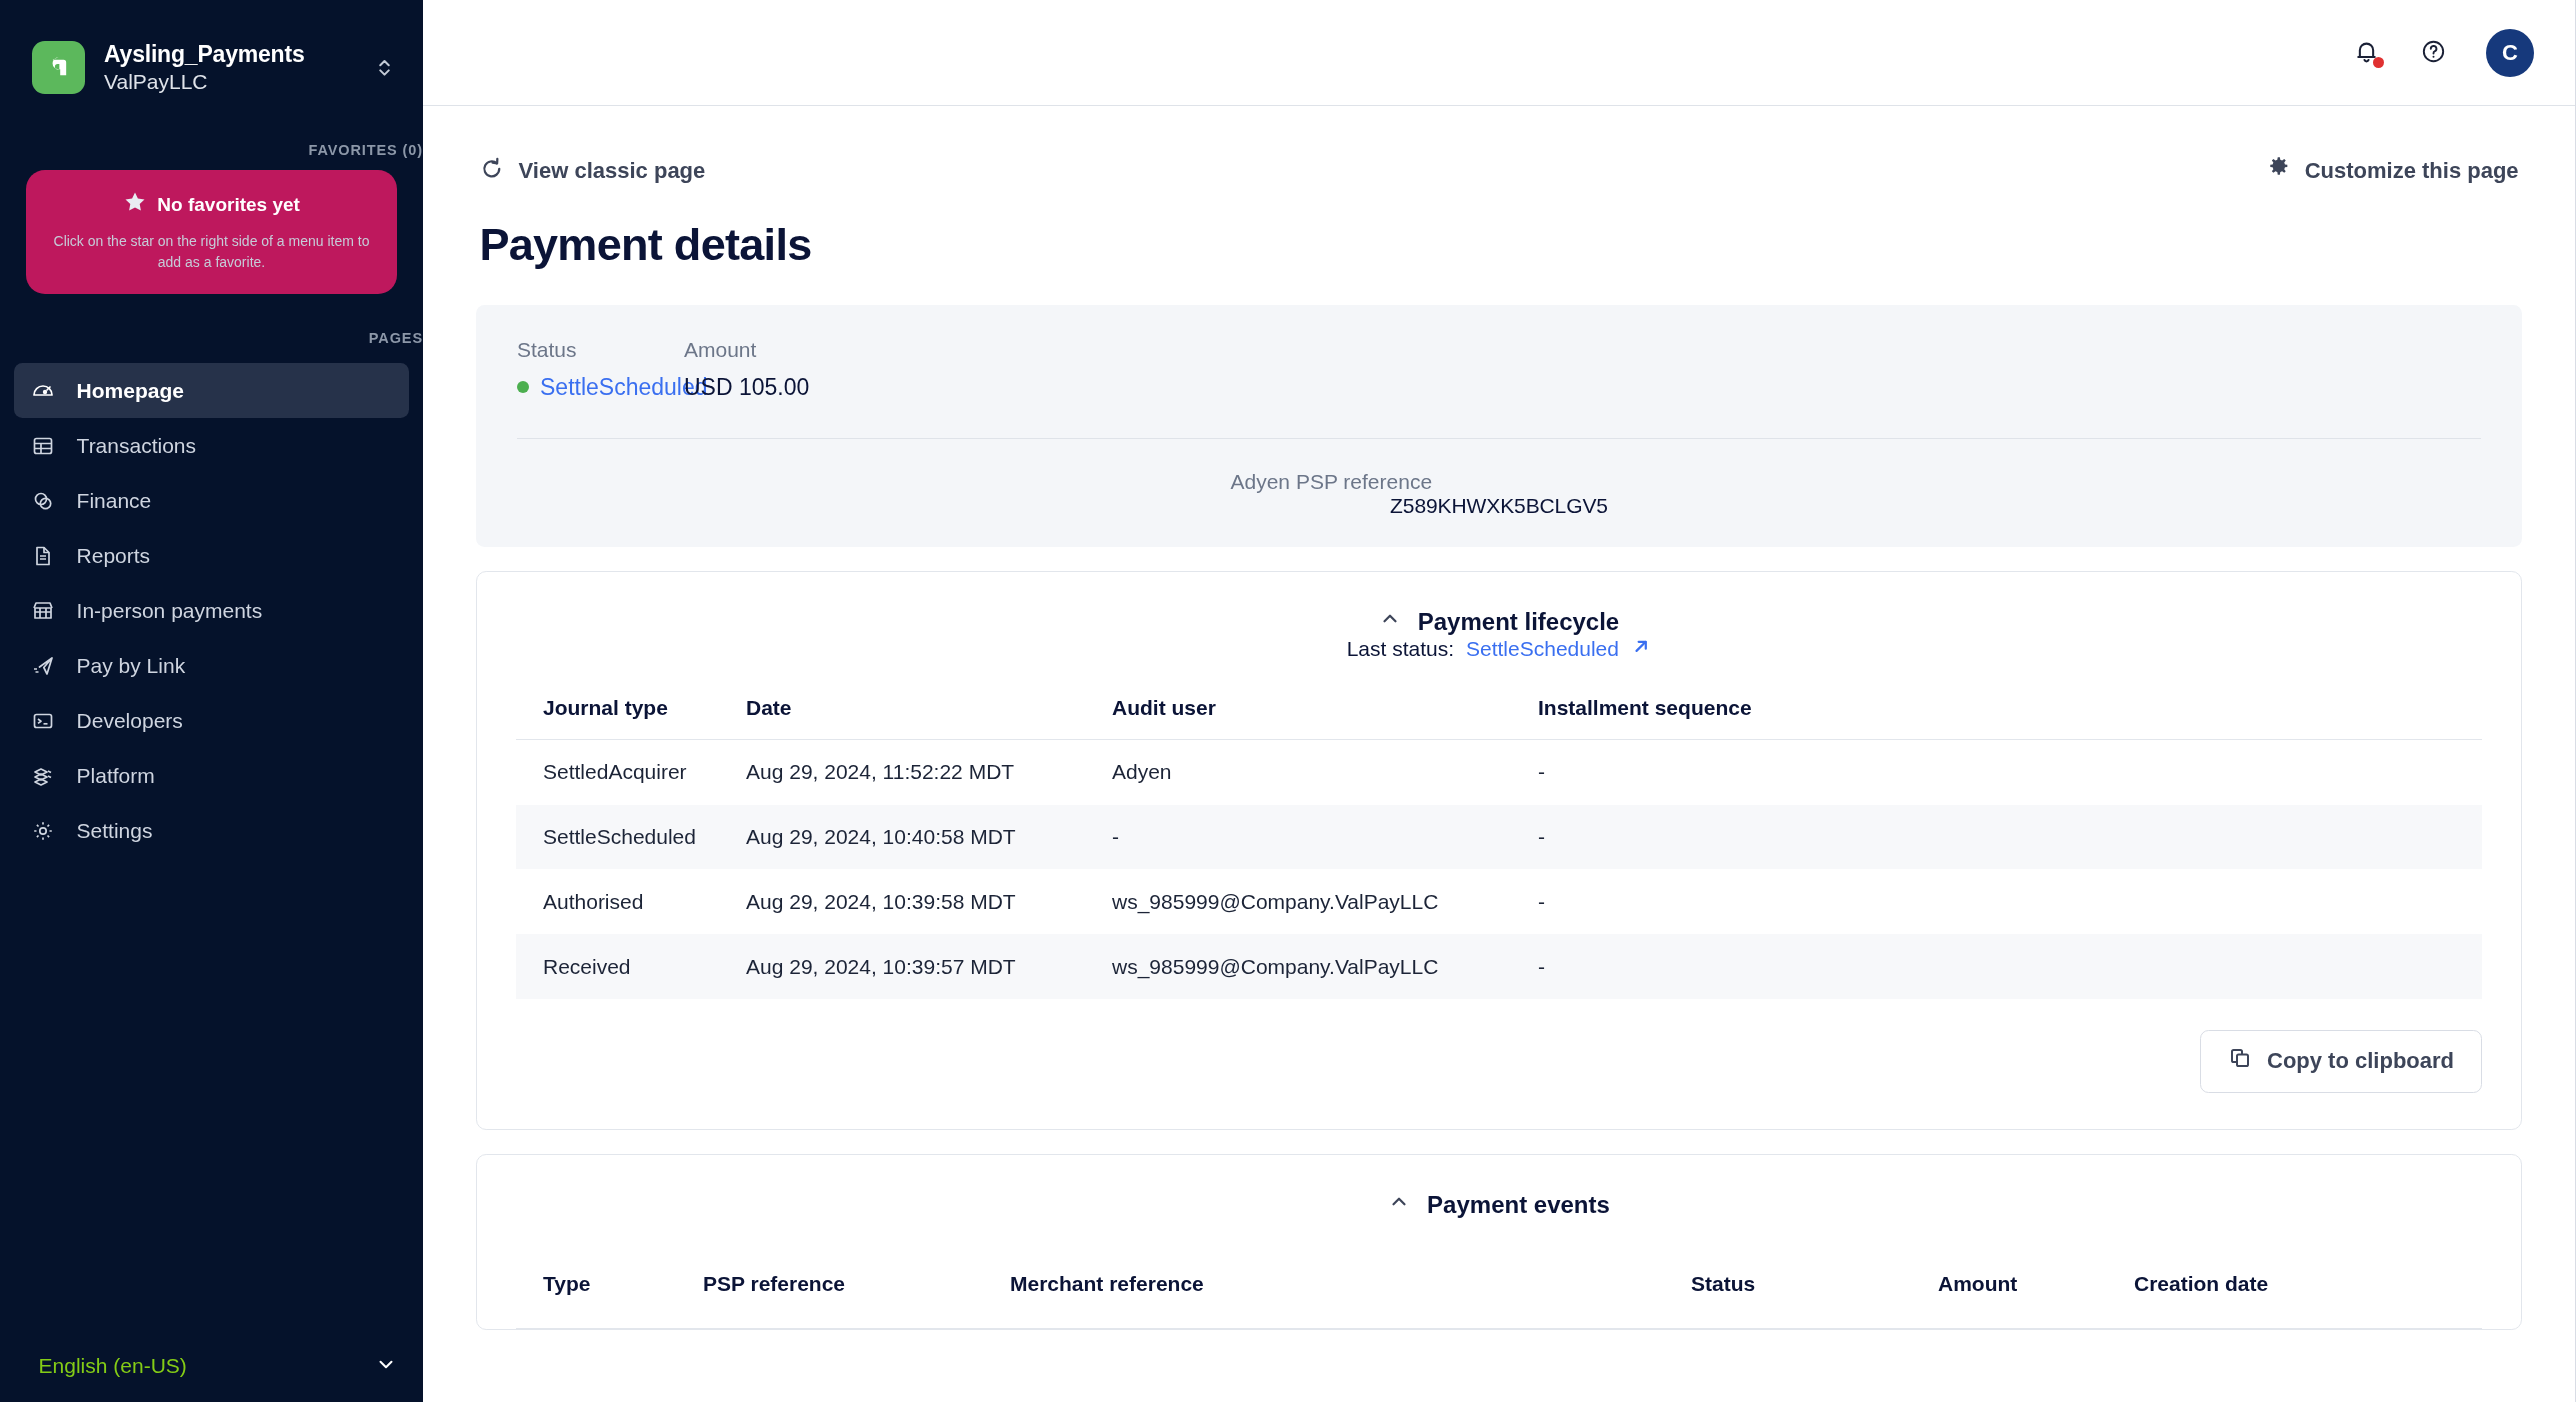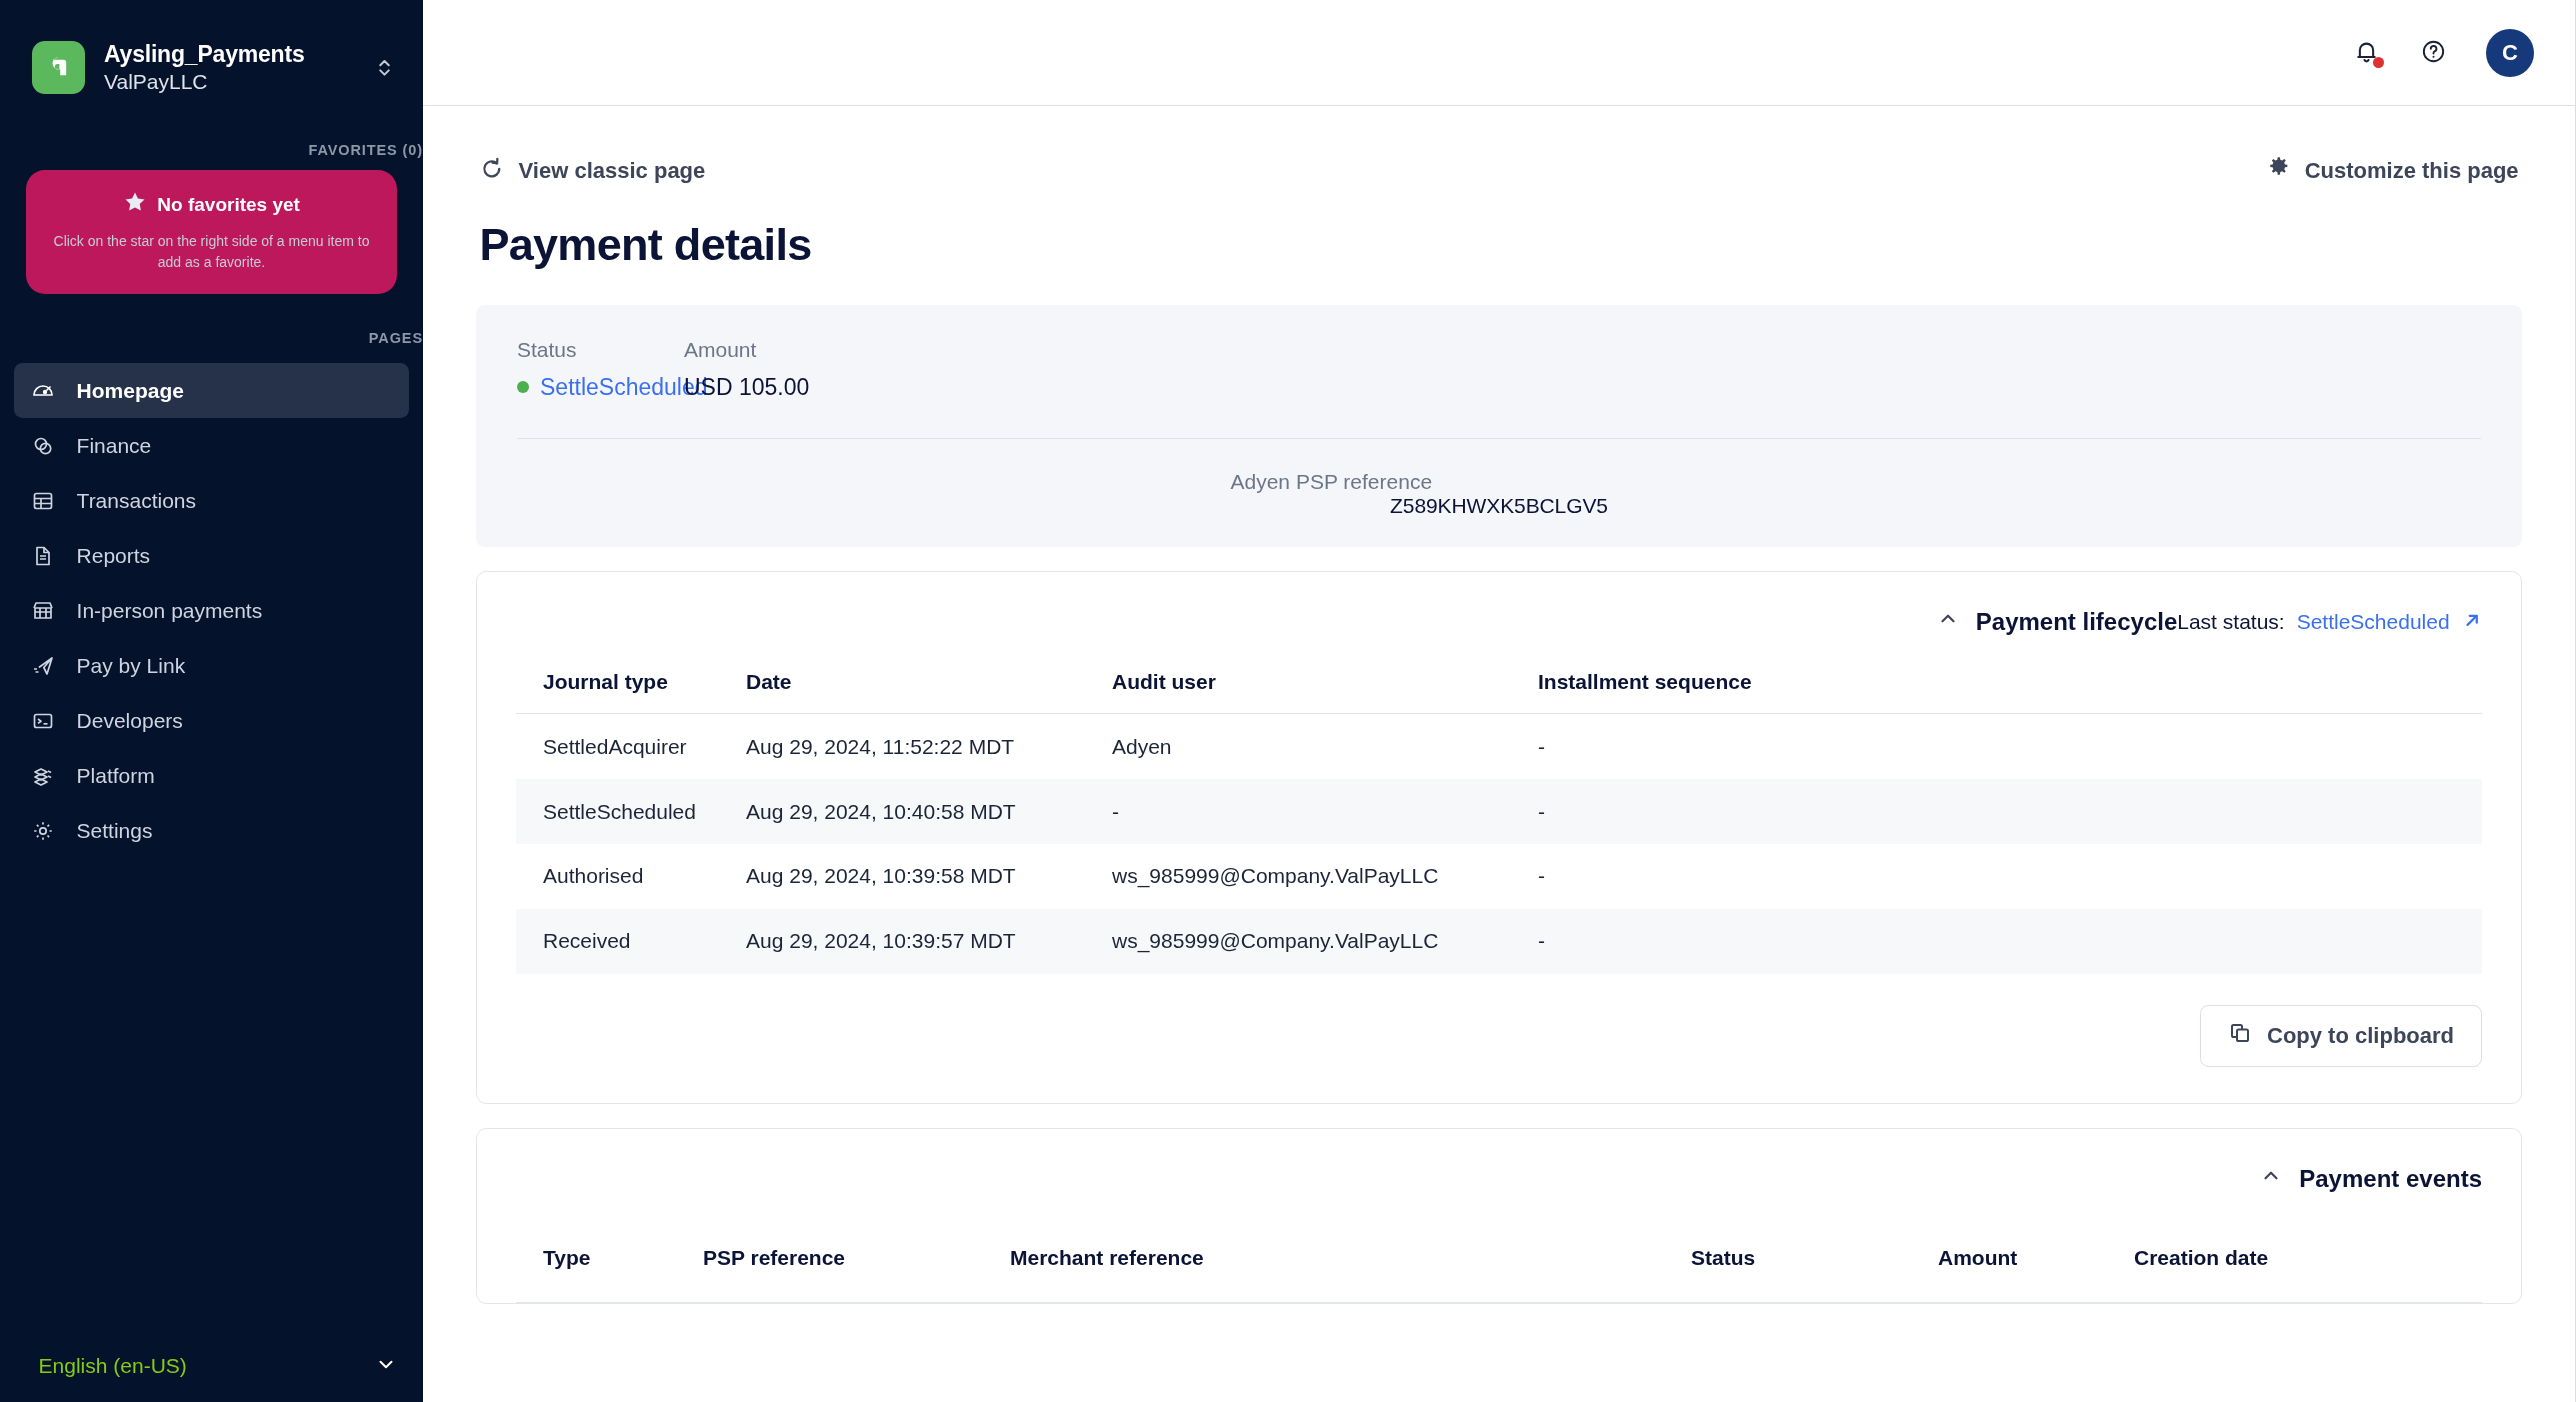--- a/index.html
+++ b/index.html
@@ -130,20 +130,21 @@
   .summary-row2 .k { width: 537px; color: #6c7689; font-size: 21px; }
   .summary-row2 .v { color: #0b1437; font-size: 21px; font-weight: normal; letter-spacing: -0.1px; }
 
   .panel {
     margin-top: 24px; border: 1.7px solid #e2e6ec; border-radius: 10.2px;
     background: #ffffff; padding: 0 39px;
   }
   .panel-head {
     display: flex; align-items: center; justify-content: flex-end;
     padding: 36px 0 34px 0;
+    flex-direction: column;
   }
   .panel-title { display: flex; align-items: center; gap: 17px; font-size: 24px; font-weight: bold; color: #0b1437; }
   .panel-right { display: flex; align-items: center; gap: 12px; font-size: 21px; color: #0b1437; }
   .panel-right a { color: #3a6ff0; text-decoration: none; }
 
   table { width: 100%; border-collapse: collapse; }
   thead th {
     text-align: left; font-size: 21px; font-weight: bold; color: #0b1437;
     padding: 0 0 19px 0; border-bottom: 1.7px solid #e2e6ec; white-space: nowrap;
   }
@@ -211,36 +212,36 @@
             <path d="M3 16a9 9 0 0 1 18 0z"></path>
               <circle cx="14" cy="13" r="2.2" fill="#ffffff" stroke="none"></circle>
               <path d="M16 11l3-3"></path>
           </svg>
         </span>
         <span>Homepage</span>
       </div>
 
       <div class="nav-item">
         <span class="ic">
+          <svg width="24" height="24" viewBox="0 0 24 24" fill="none" stroke="#cfd5e0" stroke-width="1.7" stroke-linejoin="round">
+            <rect x="3.5" y="4.5" width="17" height="15" rx="2"></rect>
+              <path d="M3.5 9.5h17M3.5 14.5h17M10 9.5v10"></path>
+          </svg>
+        </span>
+        <span>Transactions</span>
+      </div>
+
+      <div class="nav-item">
+        <span class="ic">
           <svg width="24" height="24" viewBox="0 0 24 24" fill="none" stroke="#cfd5e0" stroke-width="1.7">
             <circle cx="10" cy="10" r="5.5"></circle>
               <circle cx="14.5" cy="14.5" r="5.2"></circle>
           </svg>
         </span>
         <span>Finance</span>
-      </div>
-
-      <div class="nav-item">
-        <span class="ic">
-          <svg width="24" height="24" viewBox="0 0 24 24" fill="none" stroke="#cfd5e0" stroke-width="1.7" stroke-linejoin="round">
-            <rect x="3.5" y="4.5" width="17" height="15" rx="2"></rect>
-              <path d="M3.5 9.5h17M3.5 14.5h17M10 9.5v10"></path>
-          </svg>
-        </span>
-        <span>Transactions</span>
       </div>
 
       <div class="nav-item">
         <span class="ic">
           <svg width="24" height="24" viewBox="0 0 24 24" fill="none" stroke="#cfd5e0" stroke-width="1.7" stroke-linejoin="round">
             <path d="M6 3.5h7l5 5v12H6z"></path>
               <path d="M13 3.5v5h5"></path>
               <path d="M9 12h6M9 15h6"></path>
           </svg>
         </span>

